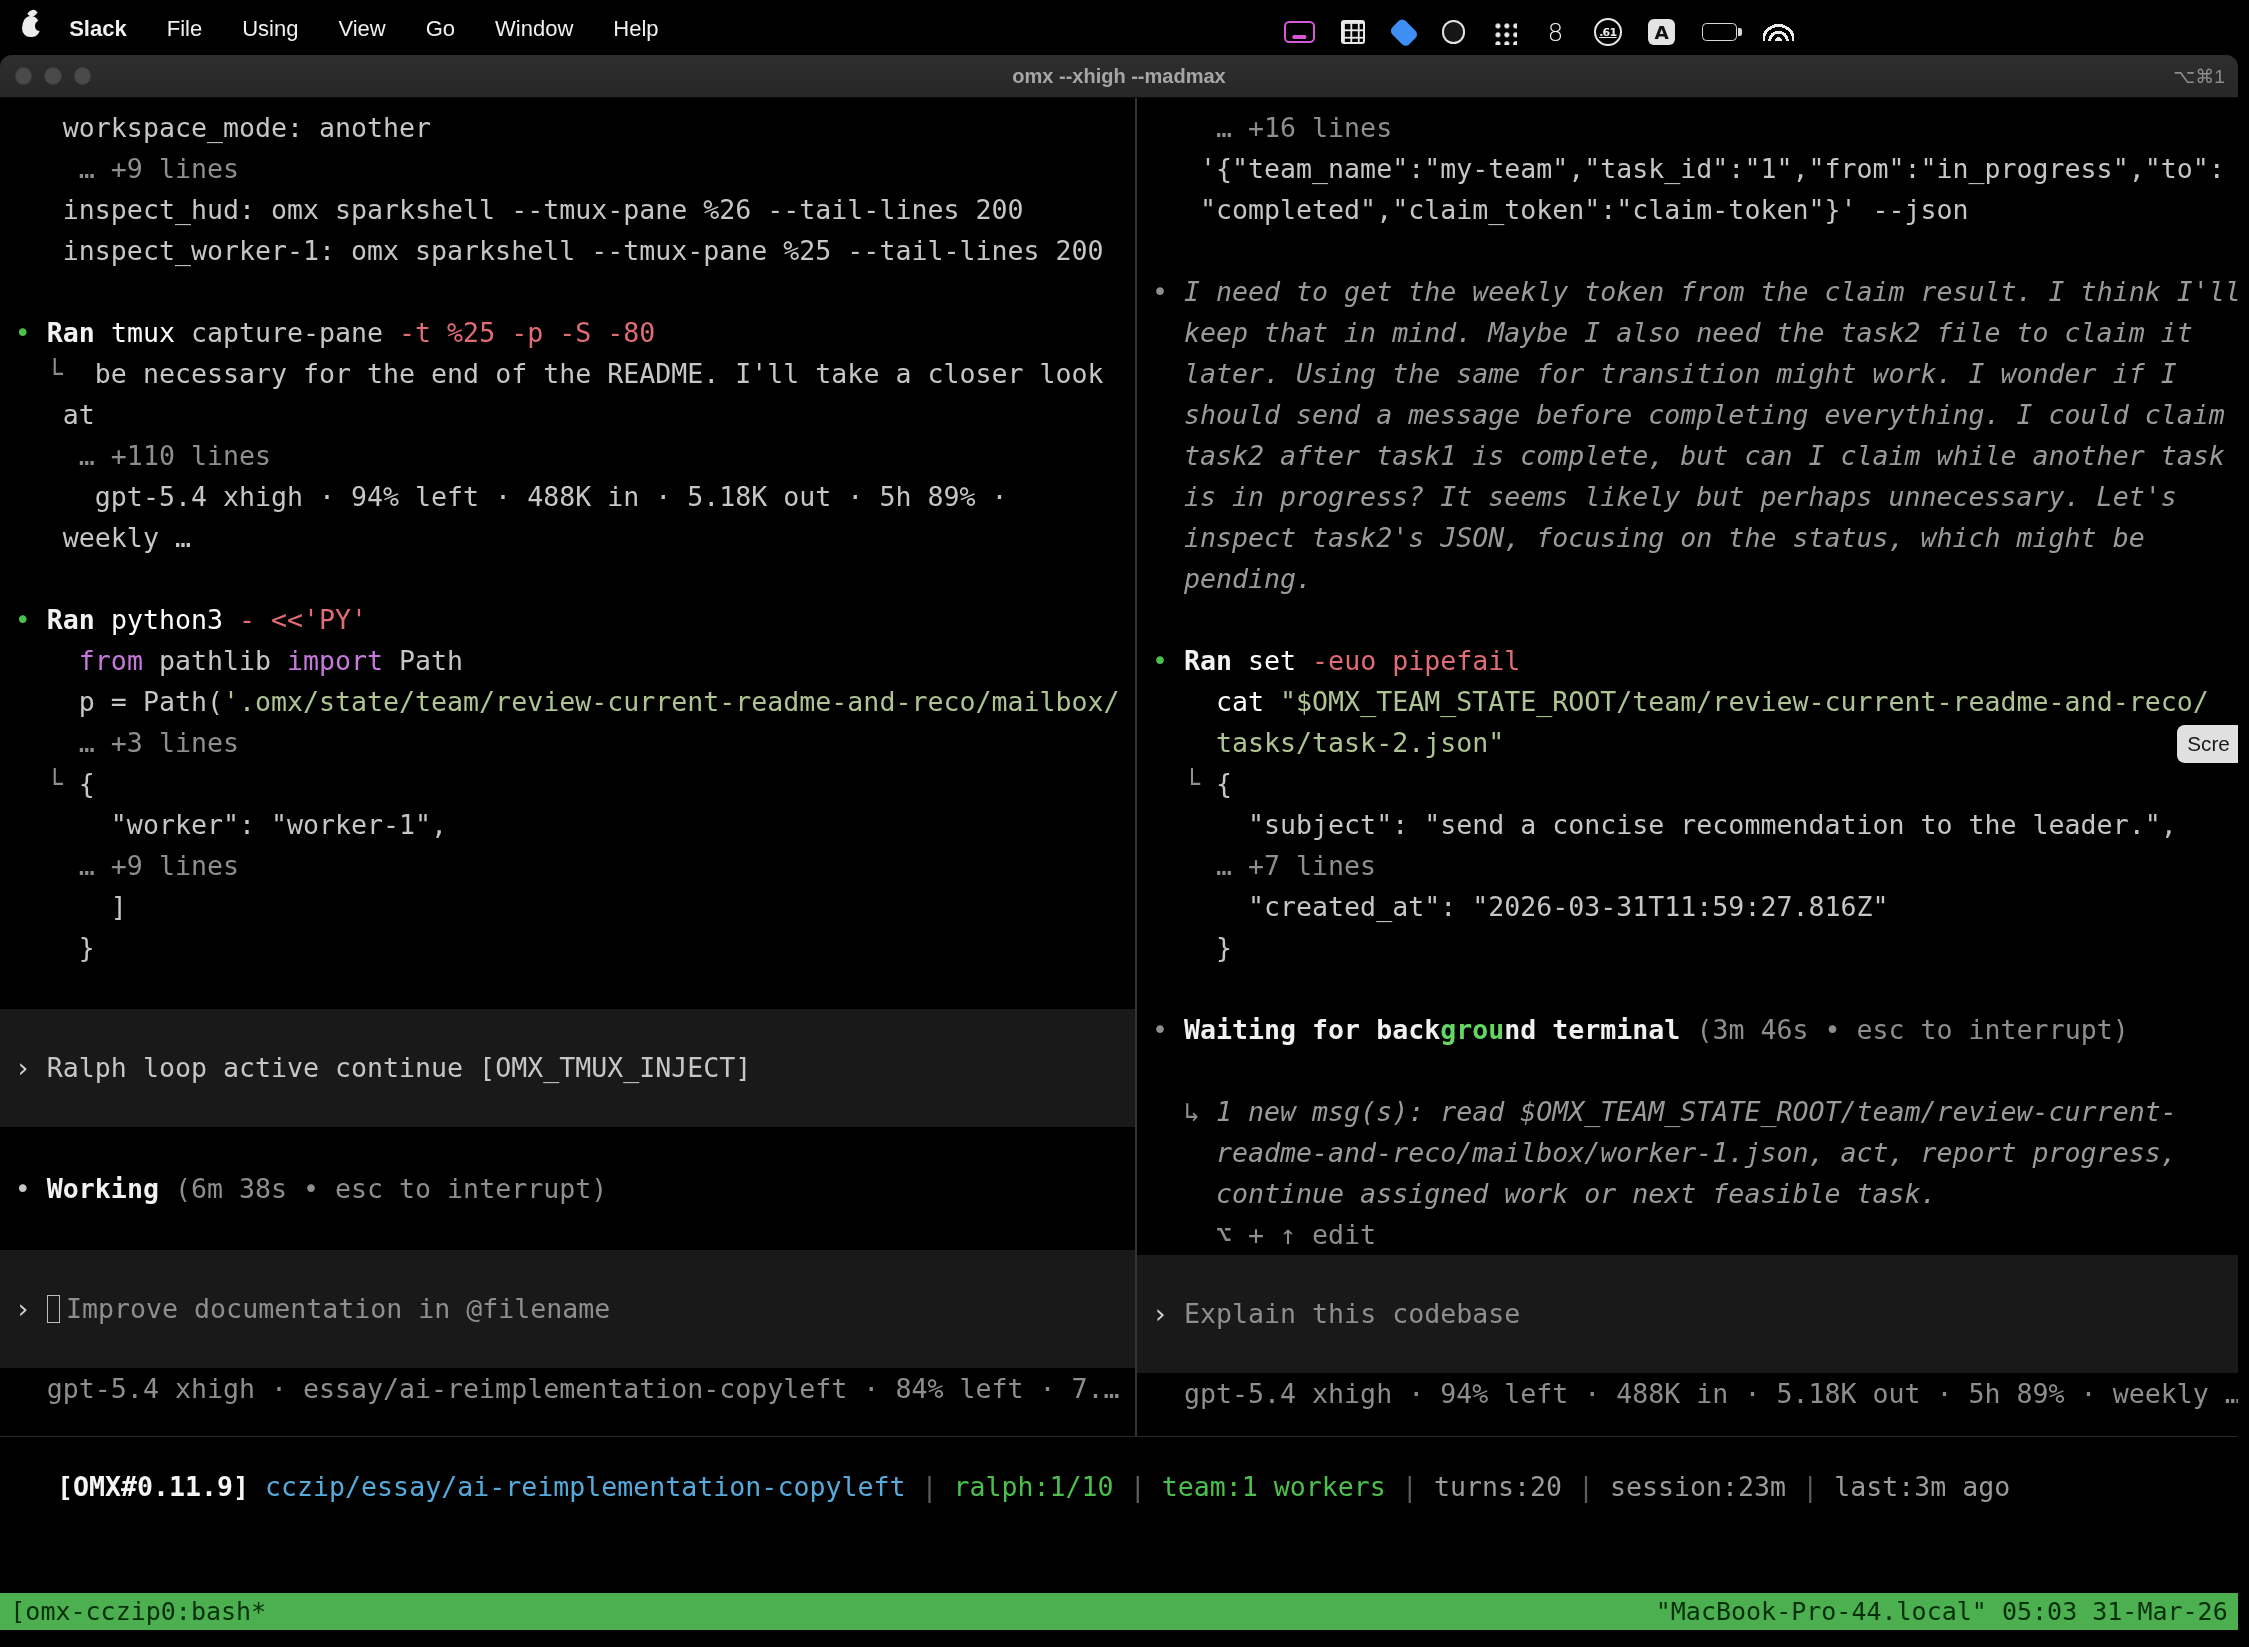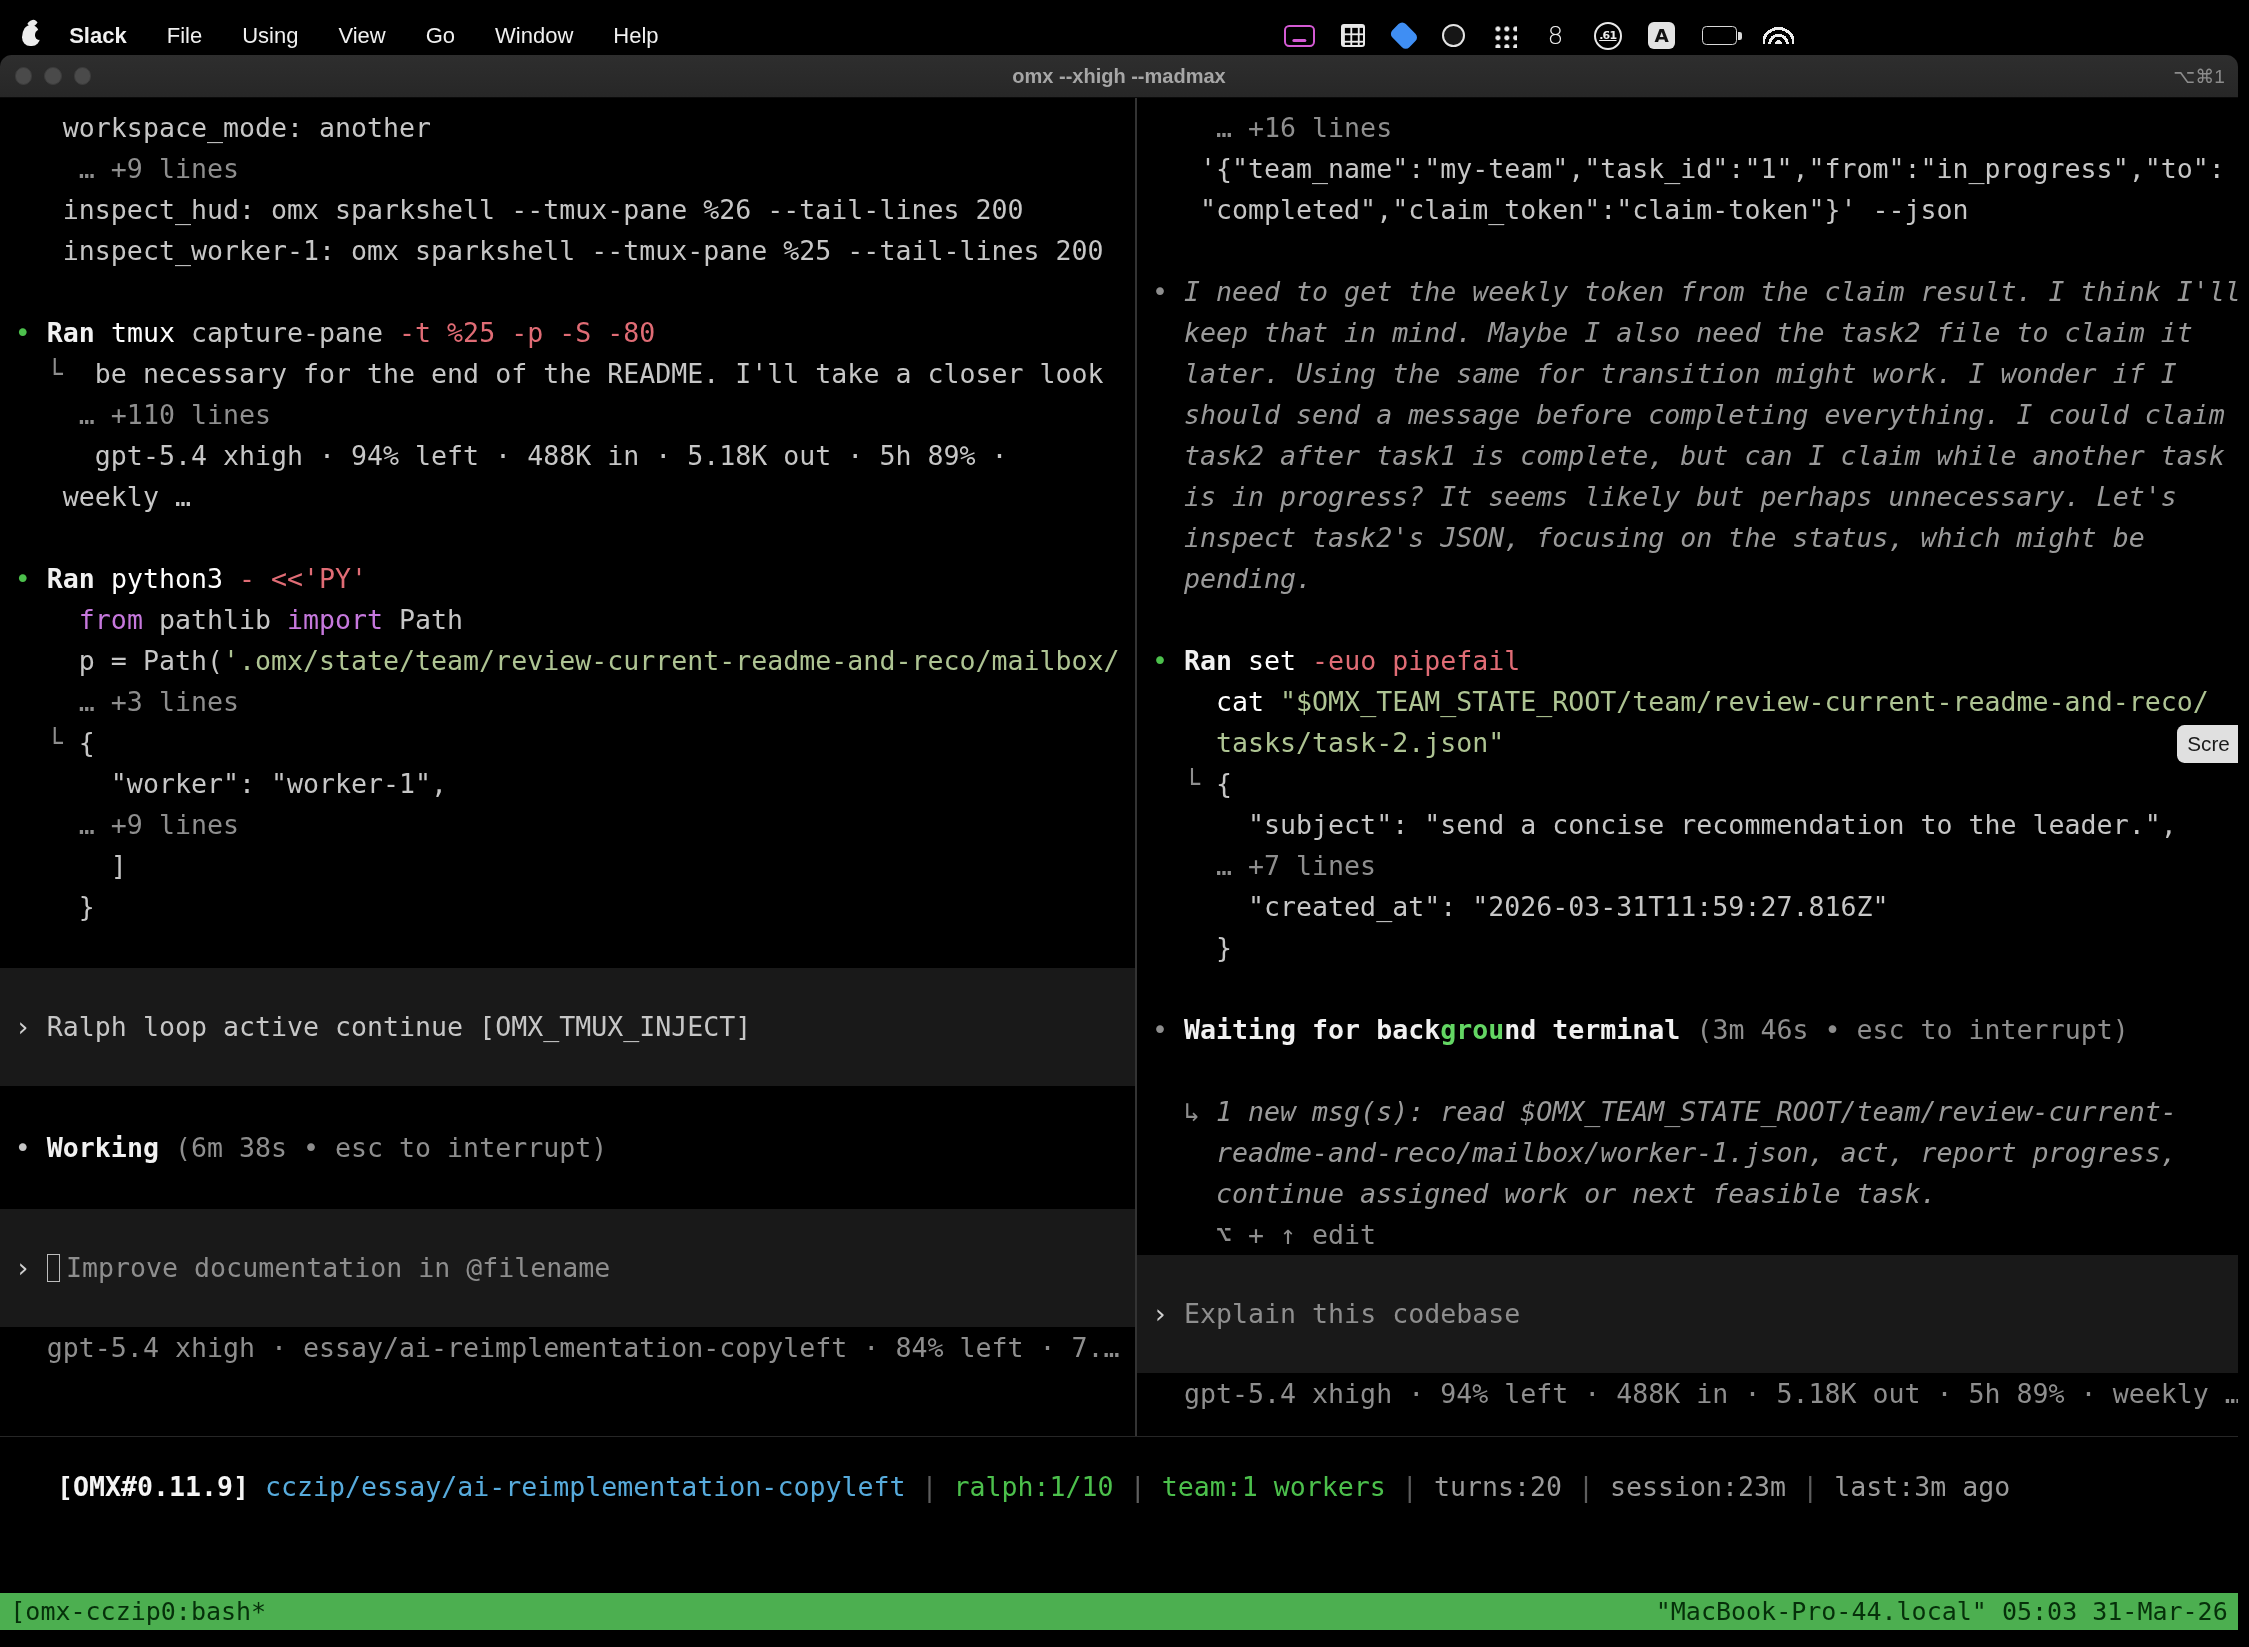--- a/index.html
+++ b/index.html
@@ -1,22 +1,22 @@
 <!DOCTYPE html>
 <html style="font-size:11.8px"><head>
 <meta charset="utf-8">
 <style>
   * { margin:0; padding:0; box-sizing:border-box; }
   html,body { background:#000; }
   .screen { position:relative; width:2250px; height:1648px; background:#000; overflow:hidden;
             font-family:"Liberation Sans", sans-serif; }
 
   
-  .menubar { position:absolute; top:8px; left:0; width:1809px; height:55px; background:#000;
-             display:flex; align-items:center; padding:0 14.8px 0 22px; color:#f0f0f0; font-size:22px; }
+  .menubar { position:absolute; top:16px; left:0; width:1809px; height:55px; background:#000;
+             display:flex; align-items:flex-start; padding:0 14.8px 0 22px; color:#f0f0f0; font-size:22px; }
   .apple { position:relative; width:17.7px; height:20.7px; background:#ececec;
            border-radius:48% 48% 46% 46% / 60% 60% 42% 42%; margin-right:29.5px; }
   .apple::before { content:""; position:absolute; top:-6.6px; left:7.4px; width:6.6px; height:8px;
                    background:#ececec; border-radius:70% 10% 70% 10%; transform:rotate(40deg); }
   .apple::after { content:""; position:absolute; right:-3.7px; top:5.2px; width:8px; height:9.6px;
                   background:#000; border-radius:50%; }
   .menu-items { display:flex; gap:40px; align-items:center; }
   .menu-item { color:#f0f0f0; }
   .menu-item.app { font-weight:700; }
   .mb-spacer { flex:1; }
@@ -145,20 +145,21 @@
 
     <div class="panes">
       <div class="pane pane-left">
           <div class="t-row"><span class="s-def">   workspace_mode: another</span></div>
           <div class="t-row"><span class="s-dim">    … +9 lines</span></div>
           <div class="t-row"><span class="s-def">   inspect_hud: omx sparkshell --tmux-pane %26 --tail-lines 200</span></div>
           <div class="t-row"><span class="s-def">   inspect_worker-1: omx sparkshell --tmux-pane %25 --tail-lines 200</span></div>
           <div class="t-row"></div>
           <div class="t-row"><span class="s-grn">• </span><span class="s-bold">Ran </span><span class="s-blu">tmux </span><span class="s-def">capture-pane </span><span class="s-red">-t %25 -p -S -80</span></div>
           <div class="t-row"><span class="s-dim">  └  </span><span class="s-def">be necessary for the end of the README. I'll take a closer look</span></div>
+          <div class="t-row"><span class="s-def">   at</span></div>
           <div class="t-row"><span class="s-dim">    … +110 lines</span></div>
           <div class="t-row"><span class="s-def">     gpt-5.4 xhigh · 94% left · 488K in · 5.18K out · 5h 89% ·</span></div>
           <div class="t-row"><span class="s-def">   weekly …</span></div>
           <div class="t-row"></div>
           <div class="t-row"><span class="s-grn">• </span><span class="s-bold">Ran </span><span class="s-blu">python3 </span><span class="s-red">- &lt;&lt;'PY'</span></div>
           <div class="t-row"><span class="s-def">    </span><span class="s-mag">from</span><span class="s-def"> pathlib </span><span class="s-mag">import</span><span class="s-def"> Path</span></div>
           <div class="t-row"><span class="s-def">    p = Path(</span><span class="s-str">'.omx/state/team/review-current-readme-and-reco/mailbox/</span></div>
           <div class="t-row"><span class="s-dim">    … +3 lines</span></div>
           <div class="t-row"><span class="s-dim">  └ </span><span class="s-def">{</span></div>
           <div class="t-row"><span class="s-def">      "worker": "worker-1",</span></div>

